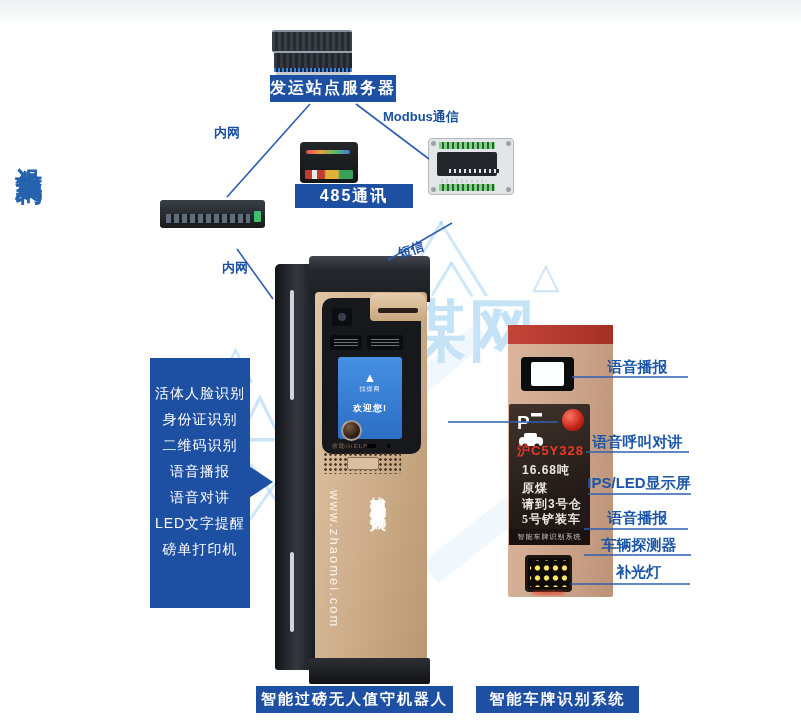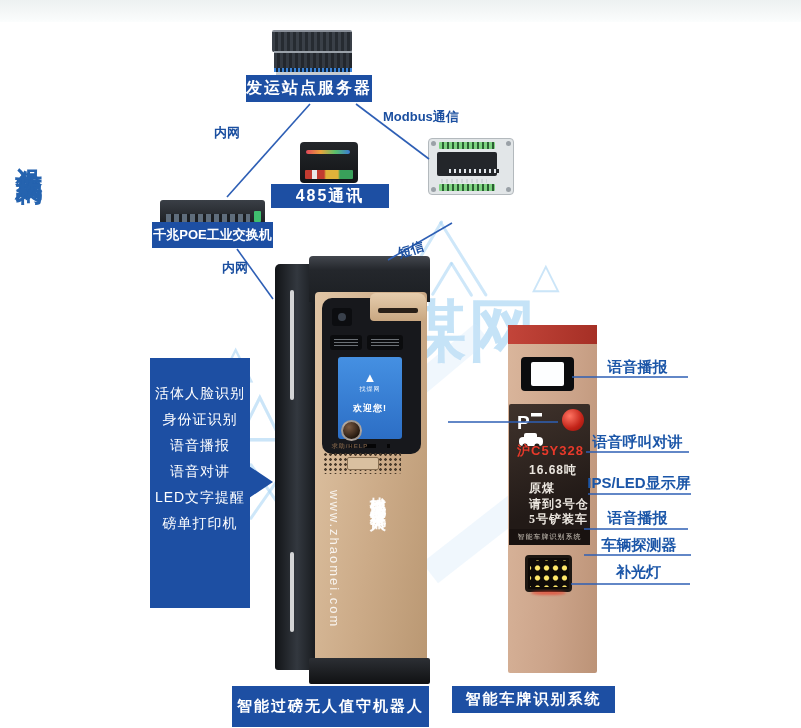--- a/index.html
+++ b/index.html
@@ -11,21 +11,21 @@
   
   .vtitle{left:12px;top:146px;width:34px;color:#2563af;font-size:27px;font-weight:bold;
           writing-mode:vertical-rl;letter-spacing:2px;line-height:34px;}
   
   .wm-text{left:328px;top:286px;font-size:68px;color:rgba(158,208,242,.6);font-weight:bold;letter-spacing:2px;white-space:nowrap;}
   .wm-line{height:3px;background:rgba(165,212,244,.55);transform-origin:left center;border-radius:2px;}
   .wm-tri{color:rgba(160,208,242,.55);font-weight:400;line-height:1;}
   .wm-band{background:rgba(205,230,248,.30);transform-origin:left center;}
   
   .bluebox{background:#1d4fa3;color:#fff;font-weight:bold;display:flex;align-items:center;
-           justify-content:center;letter-spacing:2px;z-index:5;}
+           justify-content:center;letter-spacing:2px;z-index:5;margin-left:24px;}
   .linktxt{color:#1b4fa0;font-weight:bold;font-size:13px;z-index:5;white-space:nowrap;}
   
   .panel{left:150px;top:358px;width:100px;height:250px;background:#1d4fa3;z-index:5;
          color:#fff;font-size:14px;text-align:center;padding-top:22px;box-sizing:border-box;}
   .panel div{line-height:26px;letter-spacing:1px;}
   .panel-arrow{left:249px;top:466px;width:0;height:0;z-index:5;
                border-top:16px solid transparent;border-bottom:16px solid transparent;border-left:24px solid #1d4fa3;}
   
   .callout{color:#1b56a8;font-weight:bold;font-size:15px;text-align:center;z-index:5;white-space:nowrap;}
   
@@ -87,31 +87,31 @@
   .kiosk .grille{position:absolute;left:8px;top:160px;width:78px;height:22px;border-radius:2px;
       background-image:radial-gradient(circle,#4a3b2c 1px,transparent 1.6px);background-size:5px 5px;}
   .kiosk .grille i{position:absolute;left:24px;top:5px;width:30px;height:11px;background:#d9c0a0;border:1px solid #8a7154;border-radius:2px;}
   .kiosk .url{position:absolute;left:12px;top:198px;height:185px;writing-mode:vertical-rl;
       color:rgba(255,255,255,.85);font-size:13px;letter-spacing:2px;}
   .kiosk .cn{position:absolute;left:52px;top:192px;height:196px;writing-mode:vertical-rl;
       color:rgba(255,255,255,.93);font-size:16px;font-weight:bold;letter-spacing:2px;}
   .kiosk .base{position:absolute;left:34px;top:402px;width:121px;height:26px;border-radius:2px;
       background:linear-gradient(#2c2f34,#101113);}
   
-  .robot{left:508px;top:325px;width:89px;height:348px;z-index:3;}
+  .robot{left:508px;top:325px;width:89px;height:272px;z-index:3;padding-left:16px;}
   .robot .body{position:absolute;inset:0;border-radius:2px;
       background:linear-gradient(95deg,#dab69c,#cba389 60%,#bc9377);}
   .robot .band{position:absolute;left:0;top:0;width:100%;height:19px;
       background:linear-gradient(95deg,#c3453a,#a52f25);}
   .robot .cam{position:absolute;left:13px;top:32px;width:53px;height:34px;background:#0b0c0e;border-radius:4px;}
   .robot .cam i{position:absolute;left:10px;top:5px;width:33px;height:24px;background:#fdfeff;border-radius:2px;}
   .robot .lcd{position:absolute;left:1px;top:79px;width:81px;height:141px;border-radius:2px;
       background:linear-gradient(160deg,#40332c,#221a17 70%);color:#eee;}
   .robot .plate{position:absolute;left:8px;top:38px;color:#e8392a;font-weight:bold;font-size:13px;letter-spacing:1px;}
-  .robot .l{position:absolute;left:20px;font-weight:bold;font-size:12px;color:#ebe6df;letter-spacing:1px;}
+  .robot .l{position:absolute;left:13px;font-weight:bold;font-size:12px;color:#ebe6df;letter-spacing:1px;}
   .robot .sysbar{position:absolute;left:0;bottom:0;width:100%;height:16px;background:#191210;
       color:#cfc8bd;font-size:7px;display:flex;align-items:center;justify-content:center;letter-spacing:1px;}
   .robot .redlight{position:absolute;right:6px;top:5px;width:22px;height:22px;border-radius:50%;
       background:radial-gradient(circle at 35% 32%,#ff7462,#c22318 60%,#8a130c);}
   .robot .lamp{position:absolute;left:17px;top:230px;width:47px;height:37px;background:#0f0b08;
       border:3px solid #1d1712;border-radius:4px;box-sizing:border-box;}
   .robot .lamp i{position:absolute;inset:2px;background-image:radial-gradient(circle,#ffe76a 2px,rgba(255,231,106,0) 3.2px);
       background-size:9px 10px;background-position:3px 3px;}
   .robot .lamp b{position:absolute;left:3px;right:3px;bottom:-6px;height:4px;border-radius:50%;
       background:rgba(230,60,40,.65);filter:blur(1px);}
@@ -171,38 +171,38 @@
   <div class="abs dev485">
     <div class="strip"></div>
     <div class="ports"></div>
   </div>
   <div class="abs bluebox" style="left:271px;top:184px;width:118px;height:24px;font-size:16px;">485通讯</div>
 
   <div class="abs switch">
     <div class="ports"></div>
     <div class="chip"></div>
   </div>
-  <div class="abs bluebox" style="left:152px;top:222px;width:121px;height:26px;font-size:13px;letter-spacing:0;">千兆POE工业交换机</div>
 
   <div class="abs plc">
     <div class="gt" style="top:3px;"></div>
     <div class="mid">
       <div class="dots"></div>
     </div>
     <div class="dots2"></div>
     <div class="gt" style="top:45px;"></div>
     <div class="sc" style="left:2px;top:2px;"></div>
     <div class="sc" style="right:2px;top:2px;"></div>
     <div class="sc" style="left:2px;bottom:2px;"></div>
     <div class="sc" style="right:2px;bottom:2px;"></div>
   </div>
 
   <div class="abs panel">
     <div>活体人脸识别</div>
     <div>身份证识别</div>
+    <div>二维码识别</div>
     <div>语音播报</div>
     <div>语音对讲</div>
     <div>LED文字提醒</div>
     <div>磅单打印机</div>
   </div>
   <div class="abs panel-arrow"></div>
 
   <div class="abs kiosk">
     <div class="side"></div>
     <div class="stripe" style="top:34px;height:110px;"></div>
@@ -232,21 +232,21 @@
       <div class="help"></div>
       <div class="helptxt">求助/HELP</div>
       <div class="grille">
           <i></i>
         </div>
       <div class="url">www.zhaomei.com</div>
       <div class="cn">找煤网无人值守机器人</div>
     </div>
     <div class="base"></div>
   </div>
-  <div class="abs bluebox" style="left:232px;top:686px;width:197px;height:41px;font-size:15px;">智能过磅无人值守机器人</div>
+  <div class="abs bluebox" style="left:232px;top:686px;width:197px;height:27px;font-size:15px;">智能过磅无人值守机器人</div>
 
   <div class="abs robot">
     <div class="body"></div>
     <div class="band"></div>
     <div class="cam">
         <i></i>
       </div>
     <div class="lcd">
       <svg width="32" height="42" style="position:absolute;left:6px;top:6px;">
         <text x="2" y="19" fill="#fff" font-size="19" font-weight="bold" font-family="Liberation Sans, sans-serif">P</text>

